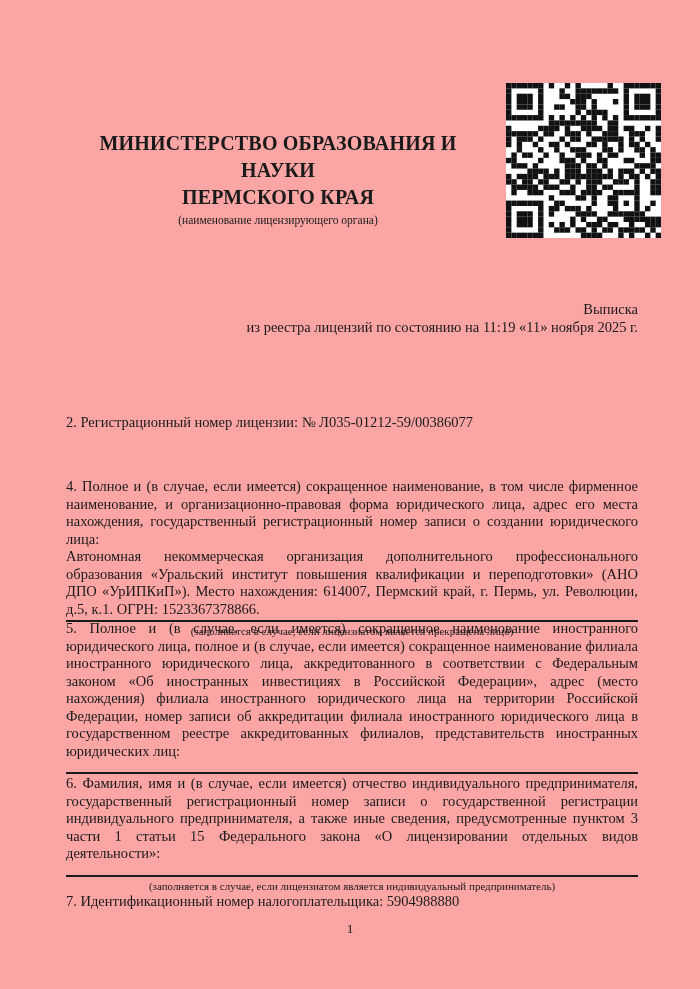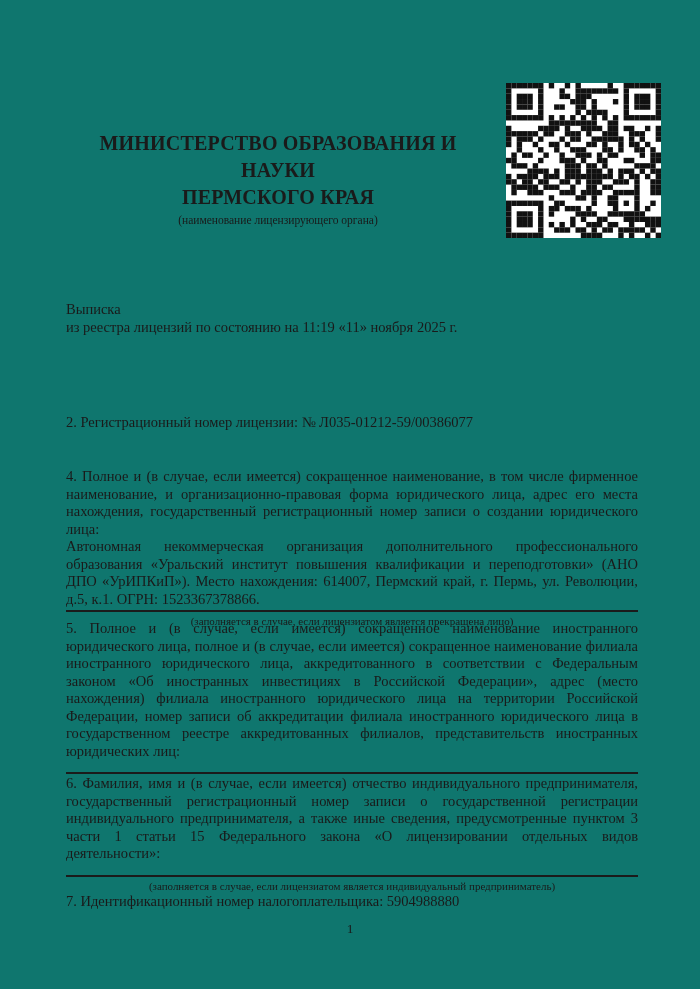--- a/index.html
+++ b/index.html
@@ -1,28 +1,28 @@
 <!DOCTYPE html>
 <html lang="ru"><head>
 <meta charset="utf-8">
 <style>
   html,body{margin:0;padding:0;background:#fff;}
   .page{
-    position:relative;width:700px;height:989px;background:#0f766e;
+    position:relative;width:700px;height:989px;background:#fca5a5;
     font-family:"Liberation Serif",serif;color:#1a1a1a;overflow:hidden;
   }
   .header-text{position:absolute;left:66px;top:130px;width:424px;text-align:center;}
   .ministry-line{font-weight:bold;font-size:20px;line-height:27px;letter-spacing:.2px;}
   .header-caption{font-size:11.5px;line-height:13px;margin-top:3px;}
   .qr{position:absolute;left:506px;top:83px;width:155px;height:155px;}
   .qr svg{display:block;width:155px;height:155px;}
-  .title-block{position:absolute;left:66px;top:301px;width:572px;text-align:left;
+  .title-block{position:absolute;left:66px;top:301px;width:572px;text-align:right;
     font-size:14.5px;line-height:17.5px;}
   .item{position:absolute;left:66px;width:572px;font-size:14.5px;line-height:17.5px;}
-  .i1{top:366px}.i2{top:414px}.i3{top:449px}.i4{top:468px}.i5{top:620px}.i6{top:775px}.i7{top:893px}
+  .i1{top:366px}.i2{top:414px}.i3{top:449px}.i4{top:478px}.i5{top:620px}.i6{top:775px}.i7{top:893px}
   .just{text-align:justify;}
   .caption{font-size:11px;line-height:13px;text-align:center;margin-top:3px;}
   .rule{border-top:2px solid #1b1b1b;height:0;margin-top:2px;}
   .rule.gap{margin-top:12px;}
   .pagenum{position:absolute;left:0;top:921px;width:700px;text-align:center;font-size:13.5px;}
 </style>
 </head>
 <body>
 
 <div class="page">

